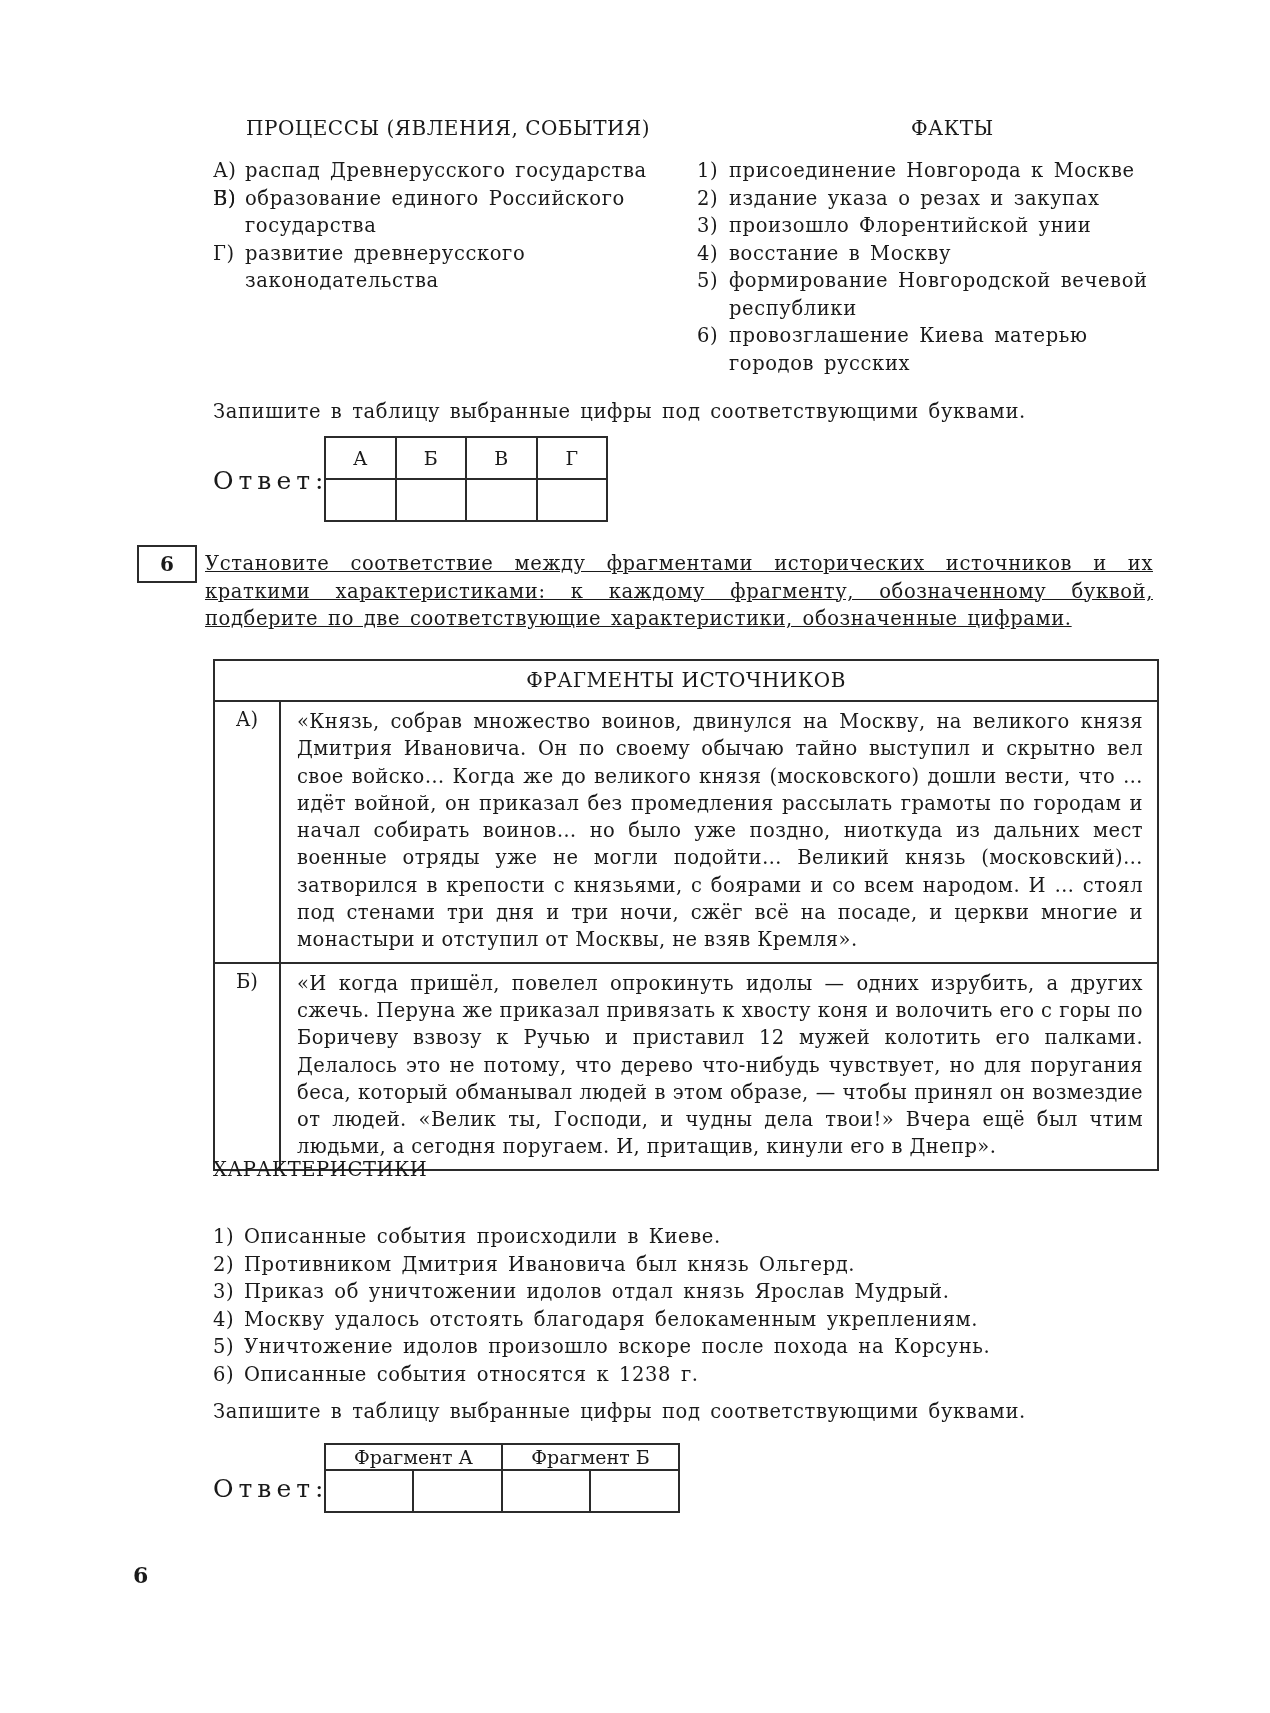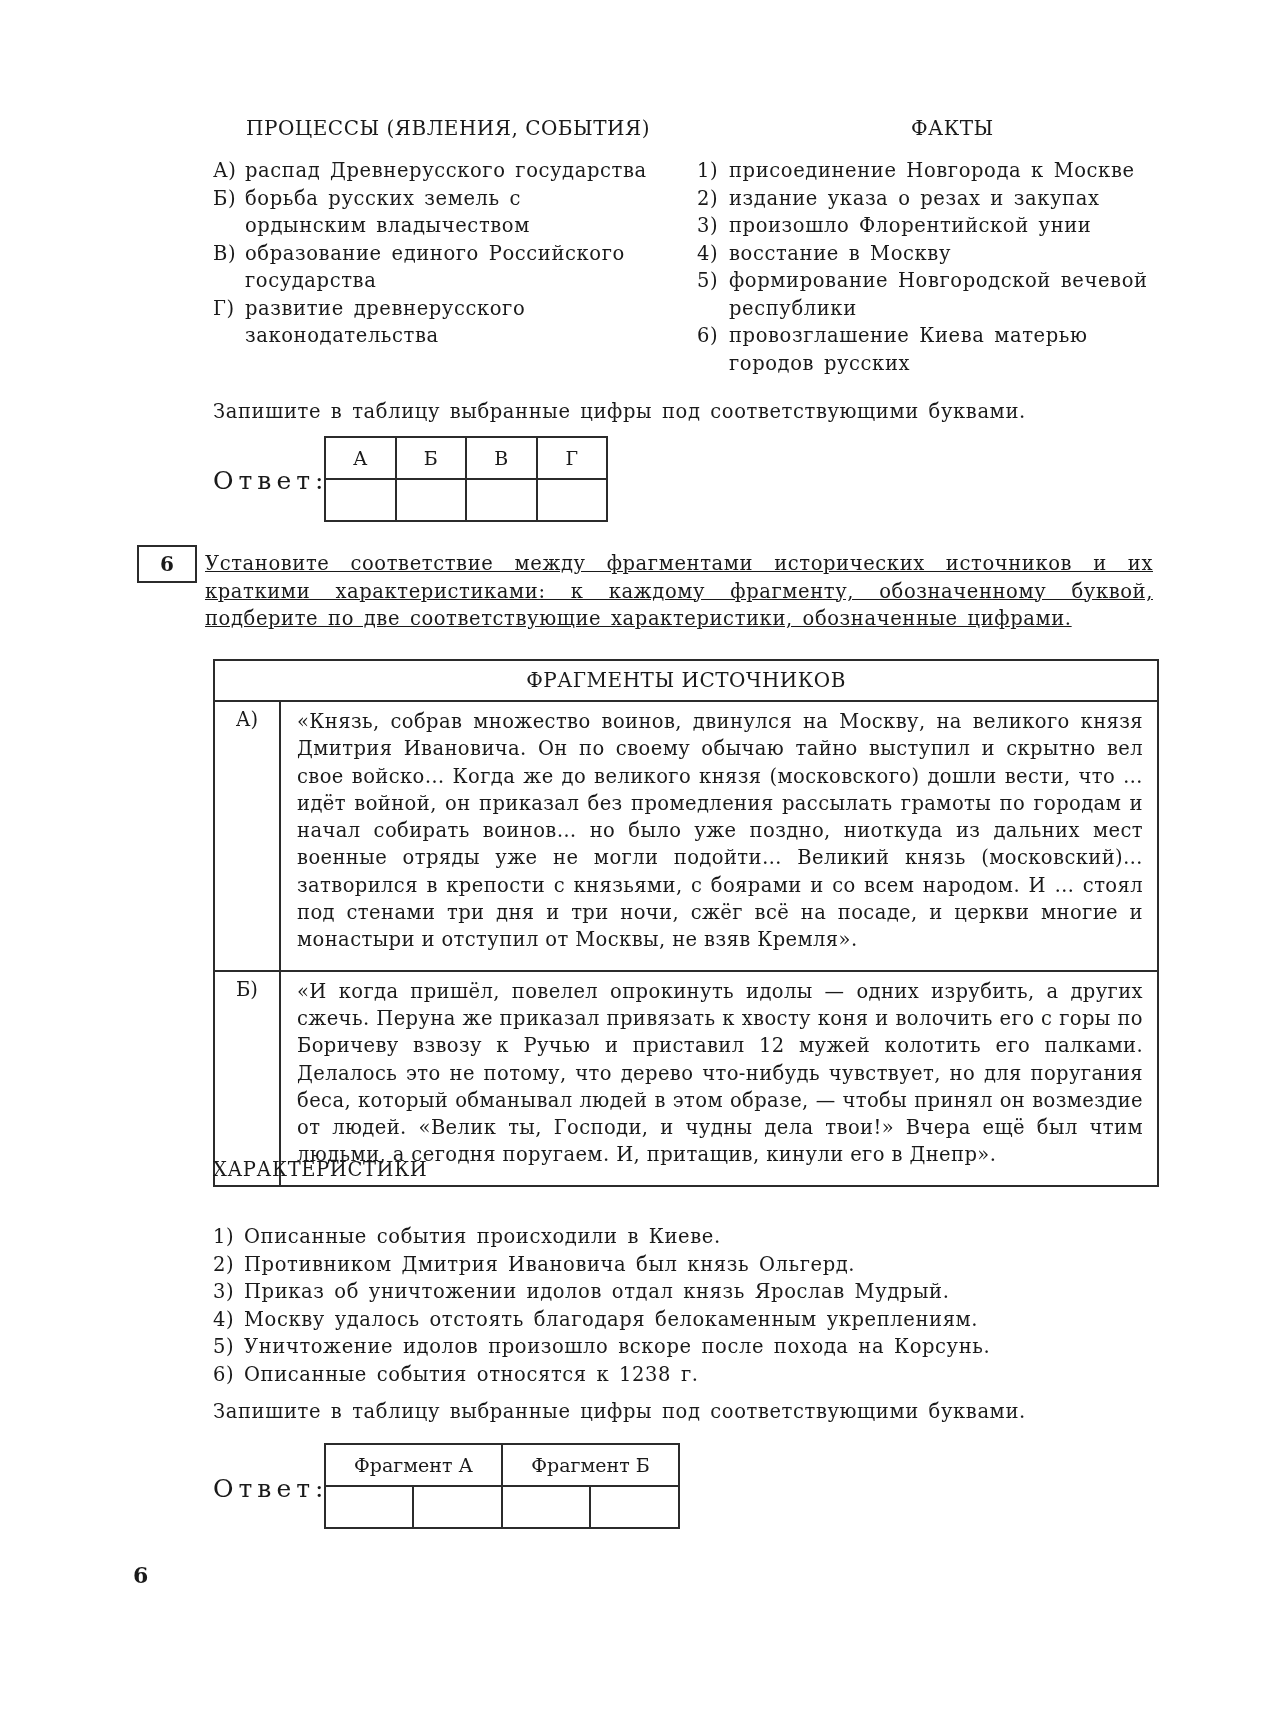--- a/index.html
+++ b/index.html
@@ -13,31 +13,31 @@
   .ans-label { font-size:25px; letter-spacing:5px; }
   table.grid { border-collapse:collapse; position:absolute; }
   table.grid td { border:2px solid #2b2b2b; text-align:center; padding:0; font-size:19px; }
   .qnum { position:absolute; border:2px solid #2b2b2b; width:56px; height:34px; text-align:center;
           line-height:34px; font-weight:bold; font-size:20px; }
   .src-table { position:absolute; left:213px; top:659px; width:946px; border:2px solid #2b2b2b; box-sizing:border-box; }
   .src-head { border-bottom:2px solid #2b2b2b; height:39px; line-height:39px; text-align:center; font-size:20px; letter-spacing:0.5px; }
   .src-row { display:flex; }
   .src-row + .src-row { border-top:2px solid #2b2b2b; }
   .src-letter { width:64px; border-right:2px solid #2b2b2b; text-align:center; padding-top:6px; font-size:19.5px; flex:none; }
-  .src-text { flex:1; padding:6px 14px 16px 16px; font-size:19.5px; line-height:27.3px; text-align:justify; letter-spacing:0.4px; }
+  .src-text { flex:1; padding:6px 14px 8px 16px; font-size:19.5px; line-height:27.3px; text-align:justify; letter-spacing:0.4px; }
 </style>
 </head>
 <body>
 
 <div class="abs hdr" style="left:213px; top:116px;">ПРОЦЕССЫ (ЯВЛЕНИЯ, СОБЫТИЯ)</div>
 <div class="abs hdr" style="left:878px; top:116px;">ФАКТЫ</div>
 
 <div class="abs txt" style="left:213px; top:157px; width:450px;">
   <div class="item"><span class="lbl">А)</span><span>распад Древнерусского государства</span></div>
-  <div class="item" style="width:370px;"><span class="lbl">Б)</span><span>борьба русских земель с ордынским владычеством</span></div>
+  <div class="item" style="width:370px;"><span class="lbl">Б)</span></div>
   <div class="item" style="width:418px;"><span class="lbl">В)</span><span>образование единого Российского государства</span></div>
   <div class="item" style="width:400px;"><span class="lbl">Г)</span><span>развитие древнерусского законодательства</span></div>
 </div>
 
 <div class="abs txt" style="left:697px; top:157px; width:470px;">
   <div class="item"><span class="lbl">1)</span><span>присоединение Новгорода к Москве</span></div>
   <div class="item"><span class="lbl">2)</span><span>издание указа о резах и закупах</span></div>
   <div class="item"><span class="lbl">3)</span><span>произошло Флорентийской унии</span></div>
   <div class="item"><span class="lbl">4)</span><span>восстание в Москву</span></div>
   <div class="item" style="width:440px;"><span class="lbl">5)</span><span>формирование Новгородской вечевой республики</span></div>
@@ -87,21 +87,21 @@
   <div>4) Москву удалось отстоять благодаря белокаменным укреплениям.</div>
   <div>5) Уничтожение идолов произошло вскоре после похода на Корсунь.</div>
   <div>6) Описанные события относятся к 1238 г.</div>
 </div>
 
 <div class="abs txt" style="left:213px; top:1398px;">Запишите в таблицу выбранные цифры под соответствующими буквами.</div>
 
 <div class="abs ans-label" style="left:213px; top:1474px;">Ответ:</div>
 <table class="grid" style="left:324px; top:1443px; width:356px;">
   <tbody>
-      <tr style="height:42px;margin-left:20px;">
+      <tr style="height:26px;margin-left:20px;">
     <td colspan="2">Фрагмент А</td>
     <td colspan="2">Фрагмент Б</td>
   </tr>
   <tr style="height:42px;">
     <td style="width:89px;"></td>
     <td style="width:89px;"></td>
     <td style="width:89px;"></td>
     <td style="width:89px;"></td>
   </tr>
 </tbody>

